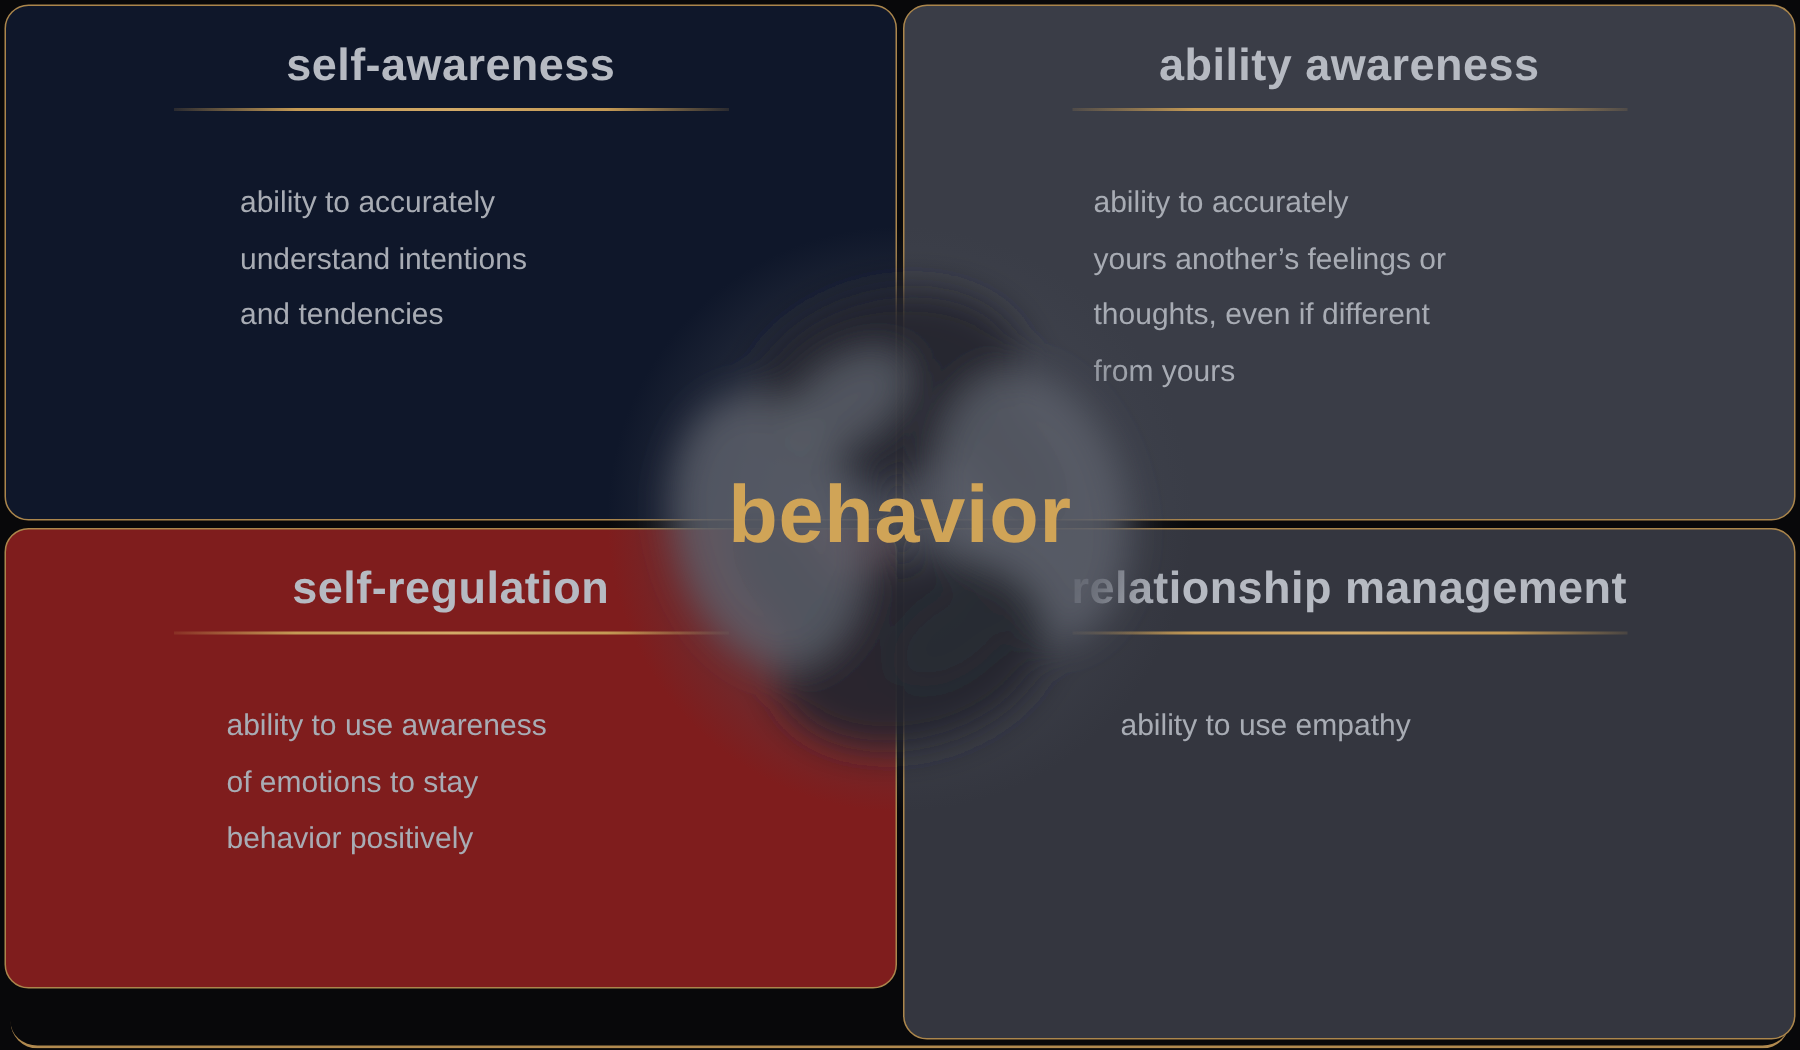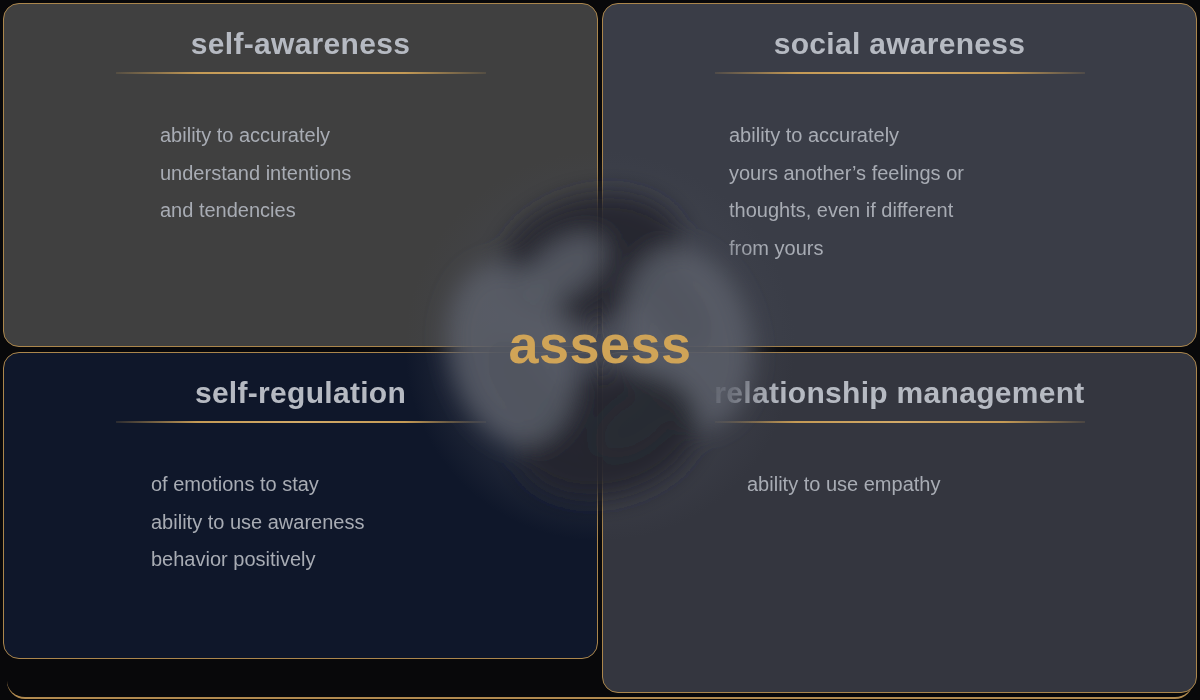--- a/index.html
+++ b/index.html
@@ -8,23 +8,23 @@
     background:#08080a;
     font-family:"Liberation Sans", sans-serif;
   }
   .panel{
     position:absolute;
     border:1.5px solid #ab864c;
     border-radius:16px;
     box-sizing:border-box;
     z-index:1;
   }
-  .q0{left:3px;  top:3px;   width:595px; height:344px; background:#404040;}
+  .q0{left:3px;  top:3px;   width:595px; height:344px; background:#0f172a;}
   .q1{left:602px;top:3px;   width:595px; height:344px; background:#3a3d47;}
-  .q2{left:3px;  top:352px; width:595px; height:307px; background:#0f172a;}
+  .q2{left:3px;  top:352px; width:595px; height:307px; background:#7f1d1d;}
   .q3{left:602px;top:352px; width:595px; height:341px; background:#34363f;}
 
   .q-title{
     position:absolute; top:23px; left:0; width:100%;
     text-align:center;
     font-size:30px; font-weight:bold; letter-spacing:.3px;
     color:#b6bac2;
   }
   .q-underline{
     position:absolute; top:68px; left:112px; width:370px; height:2px;
@@ -71,36 +71,36 @@
     <div class="q-title">self-awareness</div>
     <div class="q-underline"></div>
     <div class="q-body">
       <div>ability to accurately</div>
       <div>understand intentions</div>
       <div>and tendencies</div>
     </div>
   </div>
 
   <div class="panel q1">
-    <div class="q-title">social awareness</div>
+    <div class="q-title">ability awareness</div>
     <div class="q-underline"></div>
     <div class="q-body">
       <div>ability to accurately</div>
       <div>yours another’s feelings or</div>
       <div>thoughts, even if different</div>
       <div>from yours</div>
     </div>
   </div>
 
   <div class="panel q2">
     <div class="q-title">self-regulation</div>
     <div class="q-underline"></div>
     <div class="q-body">
+      <div>ability to use awareness</div>
       <div>of emotions to stay</div>
-      <div>ability to use awareness</div>
       <div>behavior positively</div>
     </div>
   </div>
 
   <div class="panel q3">
     <div class="q-title">relationship management</div>
     <div class="q-underline"></div>
     <div class="q-body">
       <div>ability to use empathy</div>
     </div>
@@ -123,15 +123,15 @@
     </defs>
     <circle cx="200" cy="200" r="195" fill="url(#haze)"></circle>
     <g filter="url(#armblur)">
       <use href="#arm" fill="#24262e" fill-opacity="0.9"></use>
       <use href="#arm" transform="rotate(90 200 200)" fill="#5d616c" fill-opacity="0.78"></use>
       <use href="#arm" transform="rotate(180 200 200)" fill="#24262e" fill-opacity="0.9"></use>
       <use href="#arm" transform="rotate(270 200 200)" fill="#5d616c" fill-opacity="0.78"></use>
     </g>
   </svg>
 
-  <div class="center-label">assess</div>
+  <div class="center-label">behavior</div>
 
 </div>
 
 </body></html>

